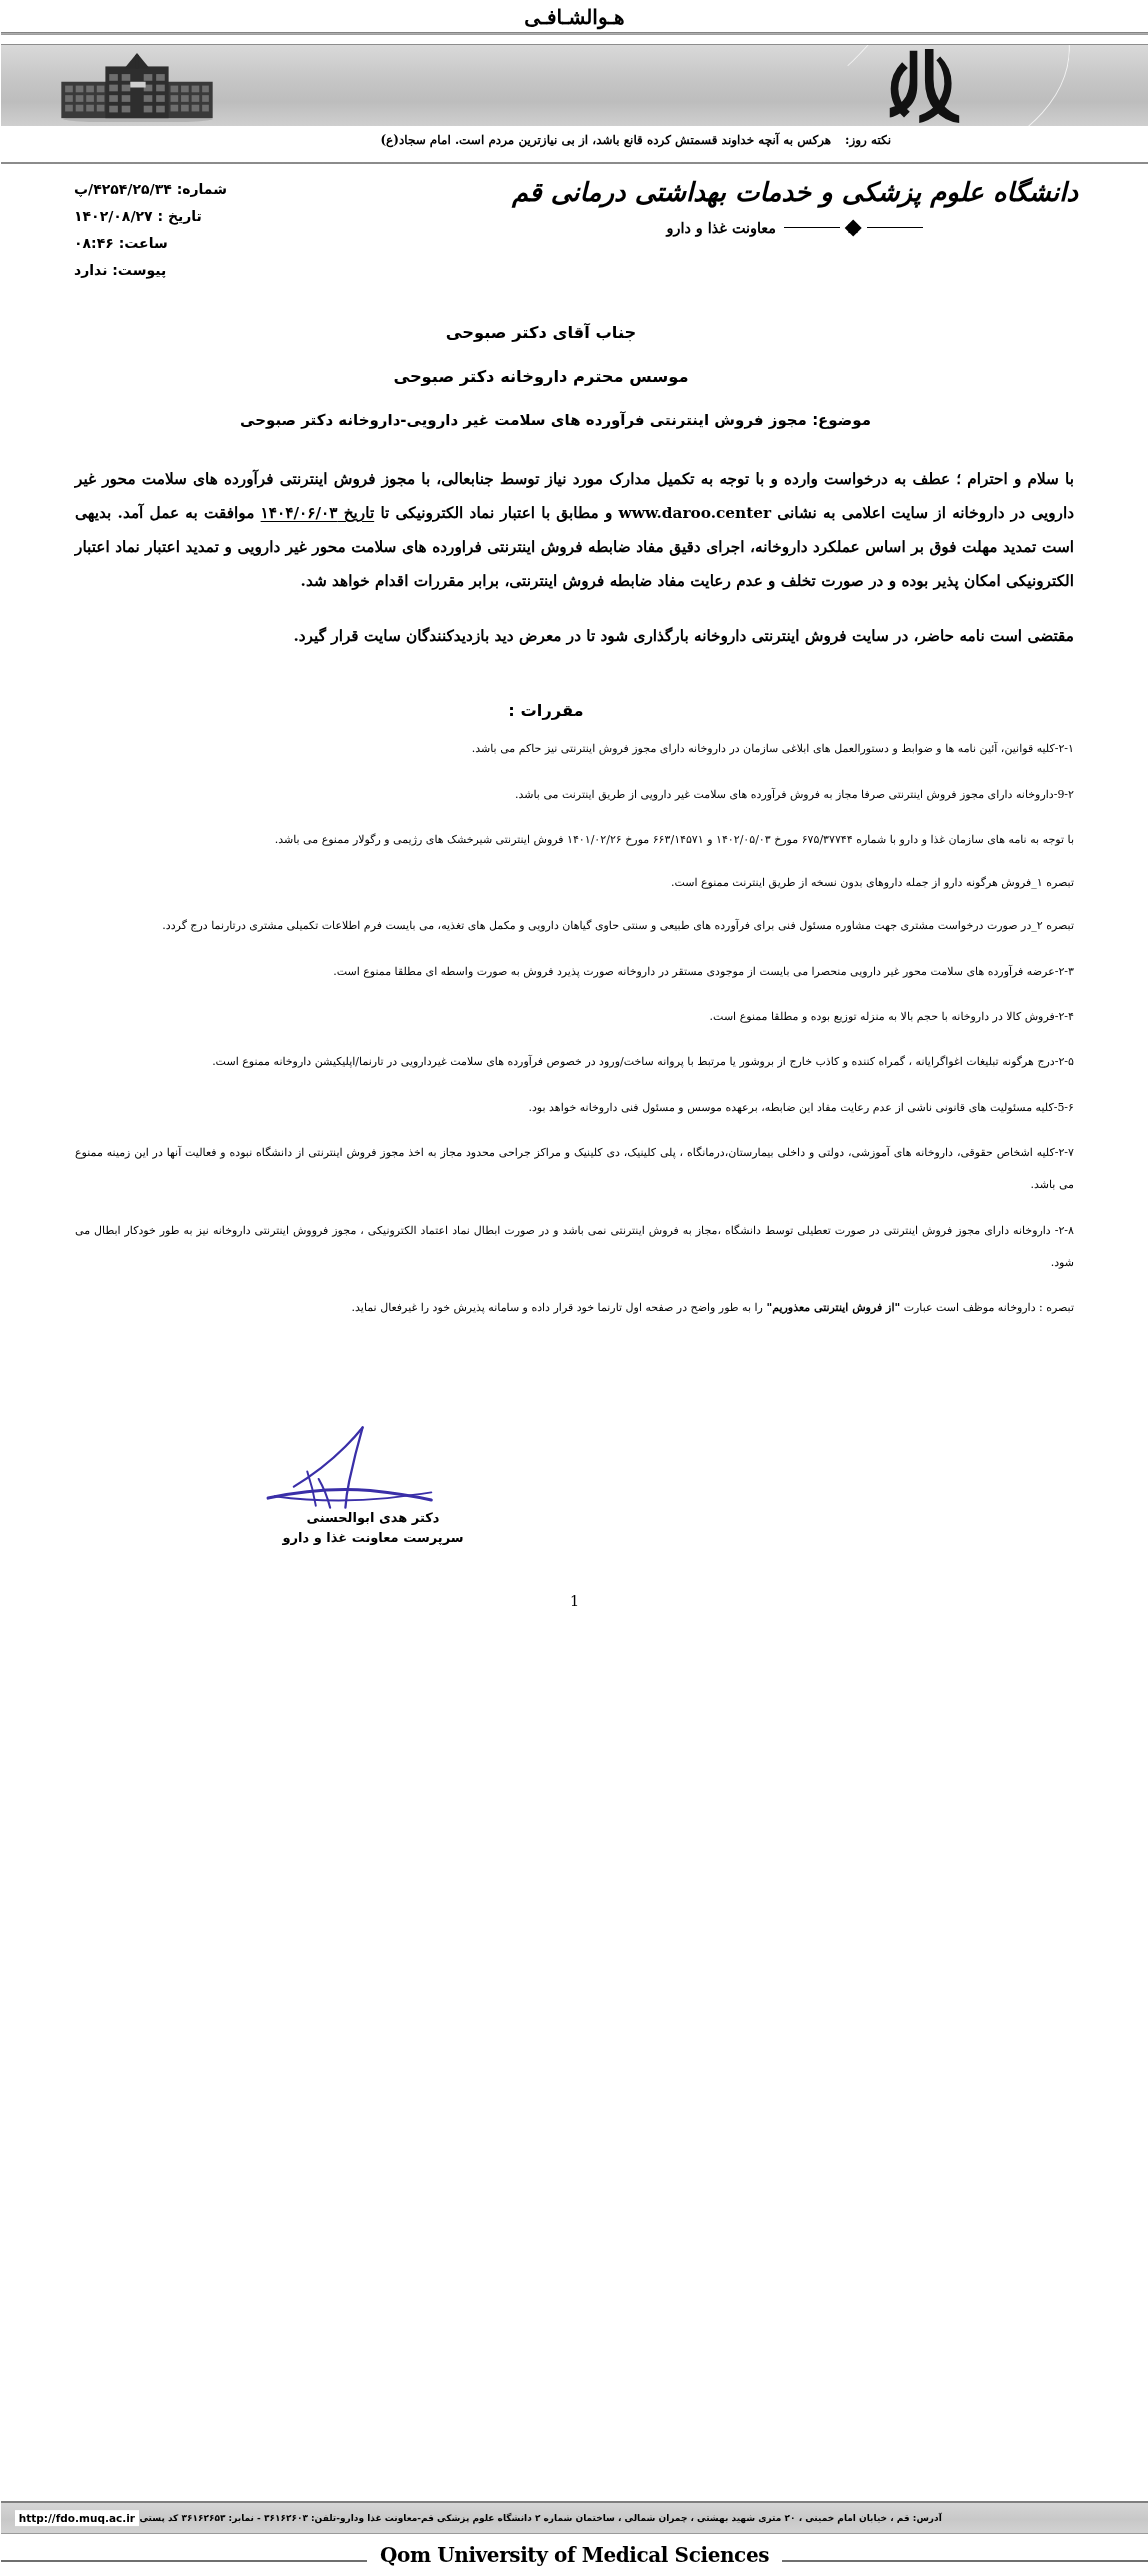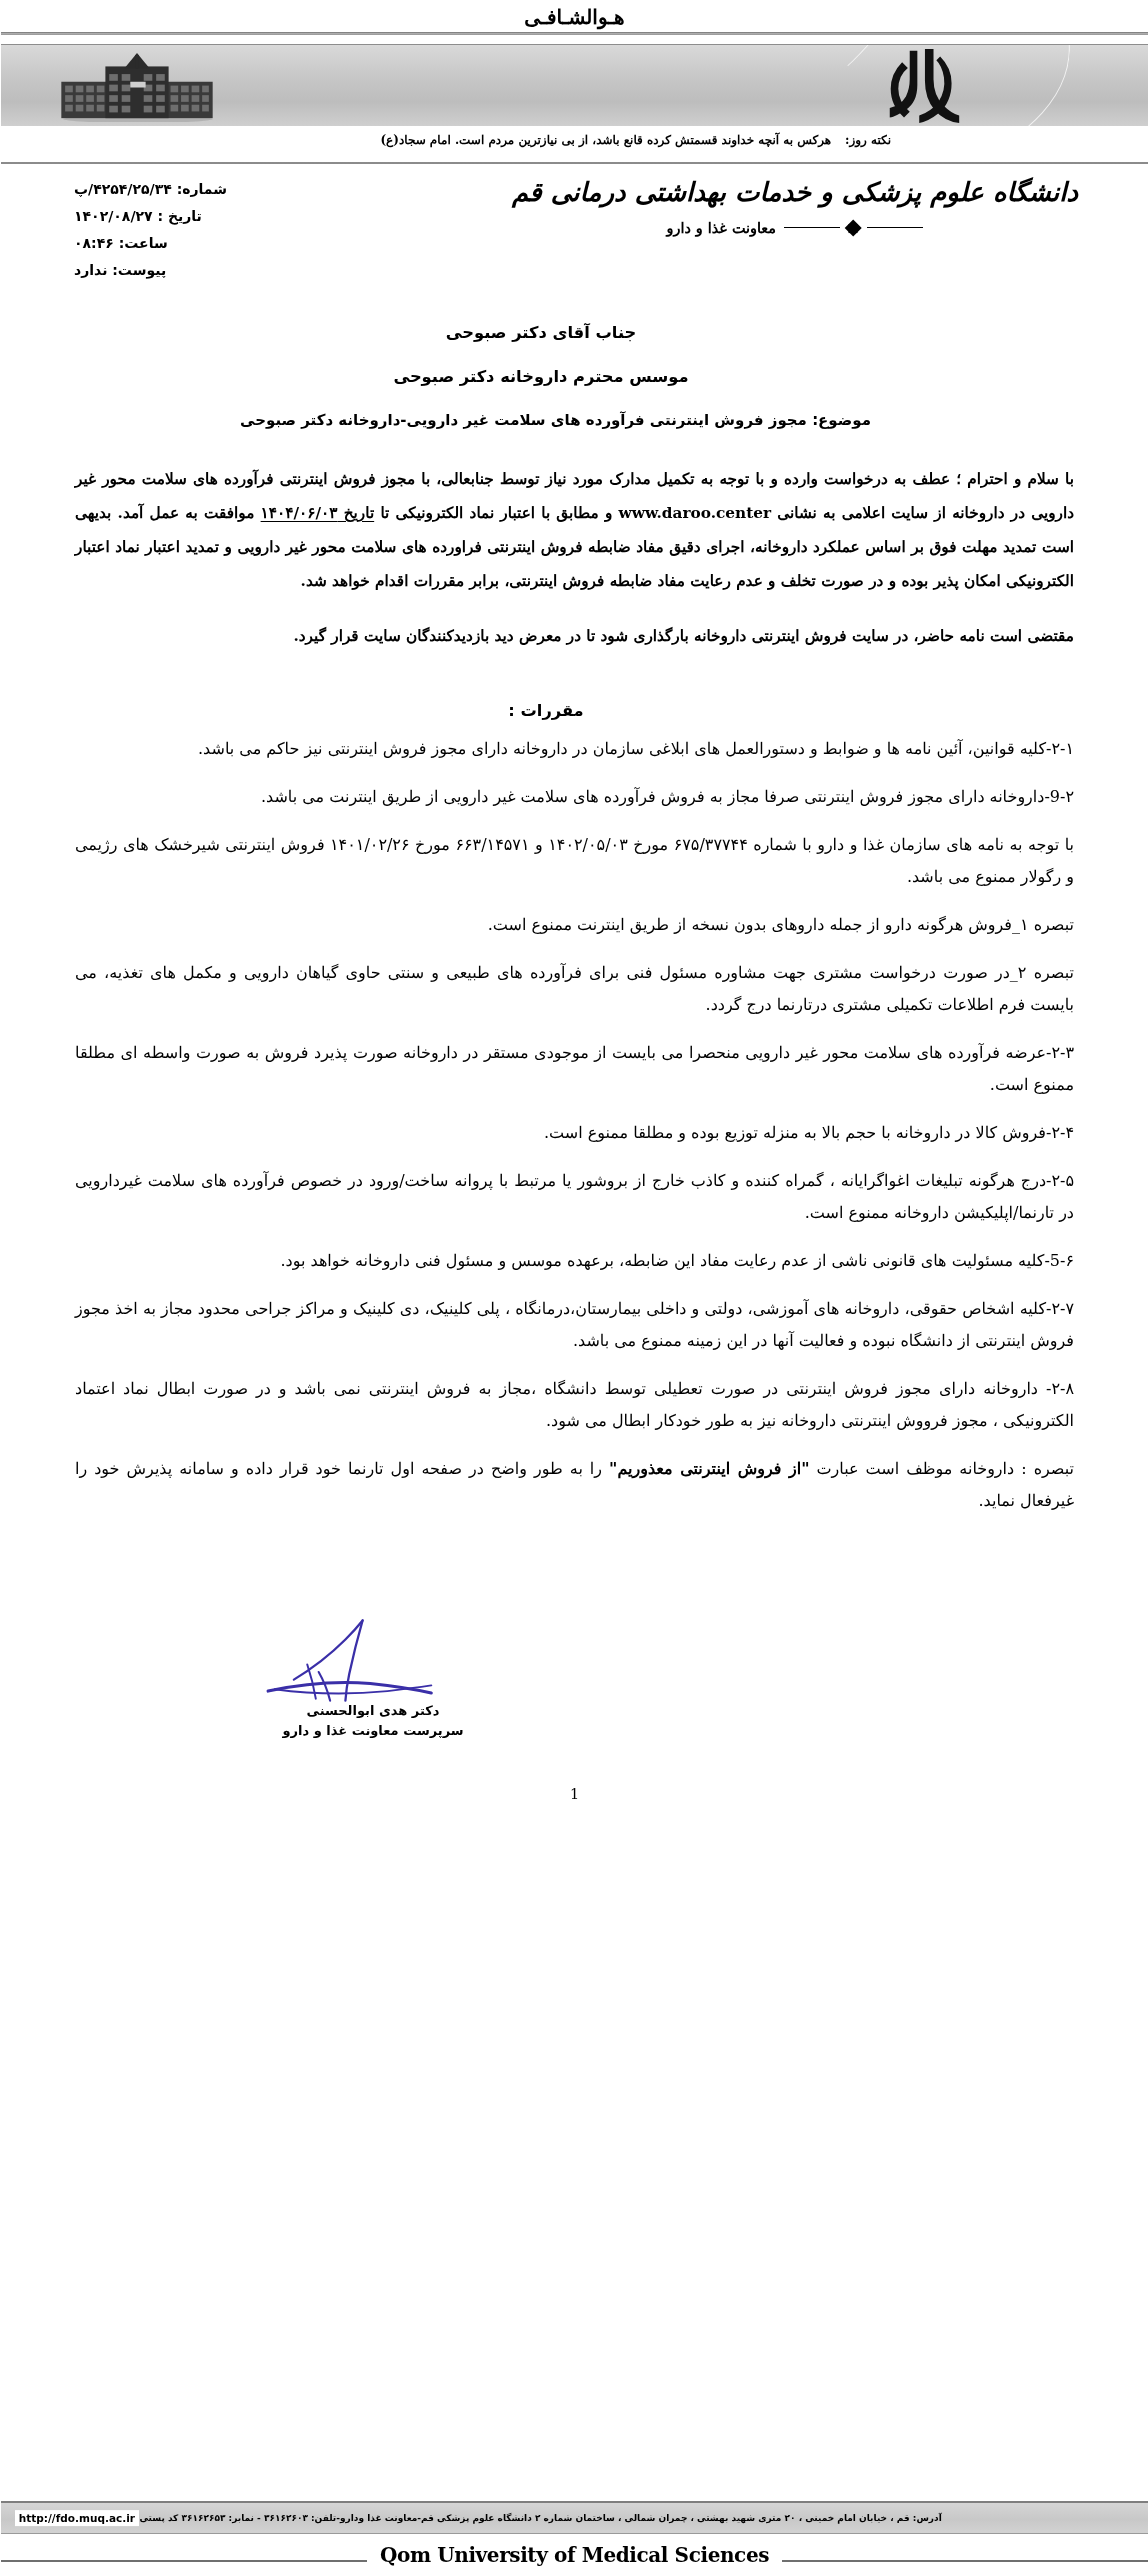--- a/index.html
+++ b/index.html
@@ -212,21 +212,21 @@
     font-family: "DejaVu Sans","Liberation Sans",sans-serif;
     font-size: 16.3px;
     font-weight: 700;
     text-align: center;
     margin-top: 48px;
     padding-right: 57px;
   }
 
   .rule-item {
     font-family: "DejaVu Serif","Liberation Serif",serif;
-    font-size: 16px;
+    font-size: 11px;
     font-weight: 400;
     line-height: 32px;
     text-align: justify;
     text-align-last: right;
     margin-top: 13.4px;
   }
   .rule-item.tight { margin-top: 9.6px; }
   .rule-item b, .rule-item .q { font-weight: 700; }
 
   

